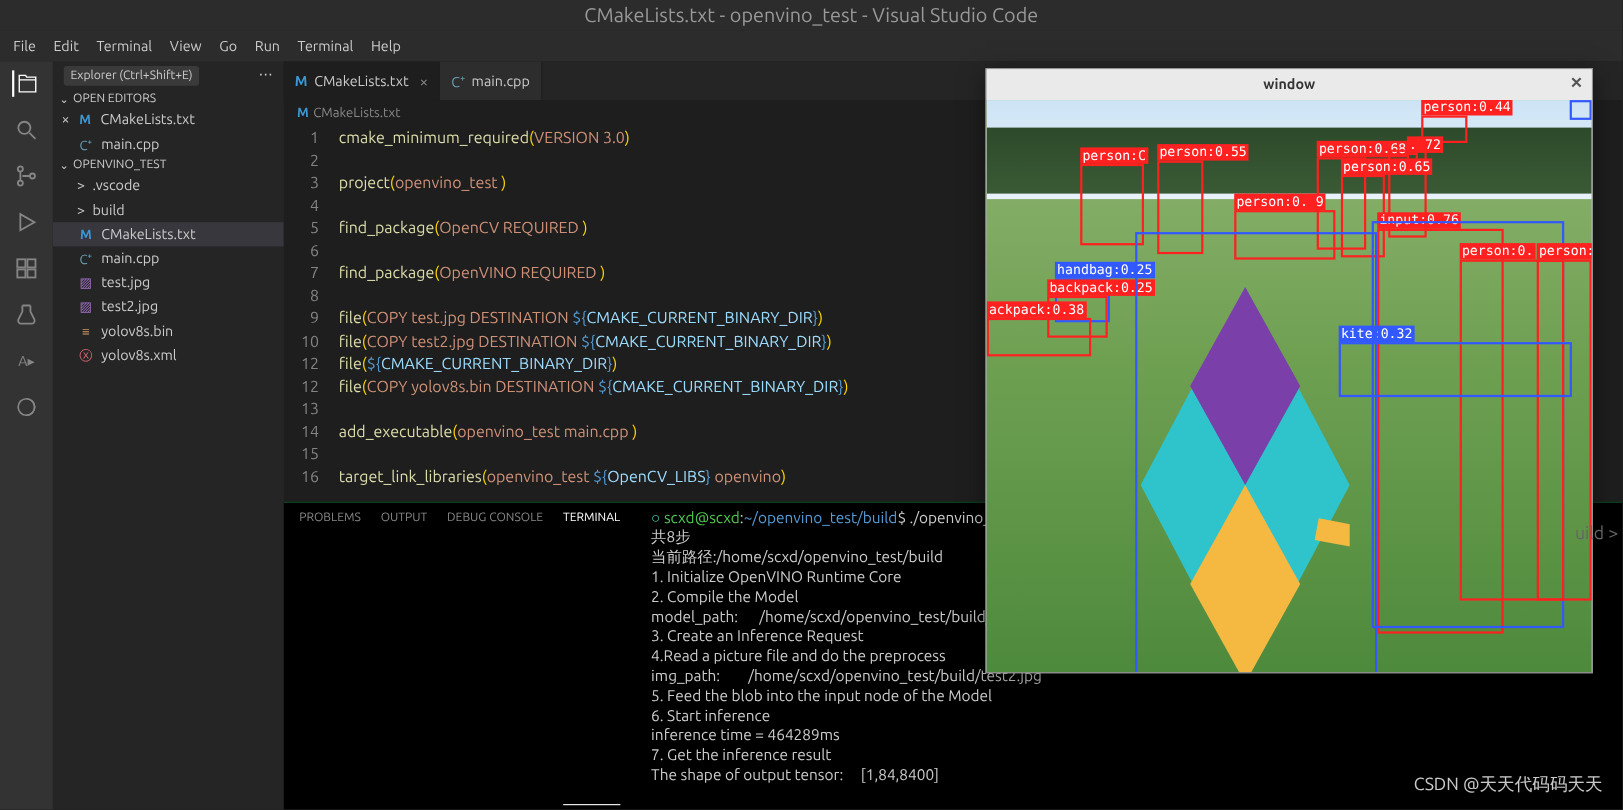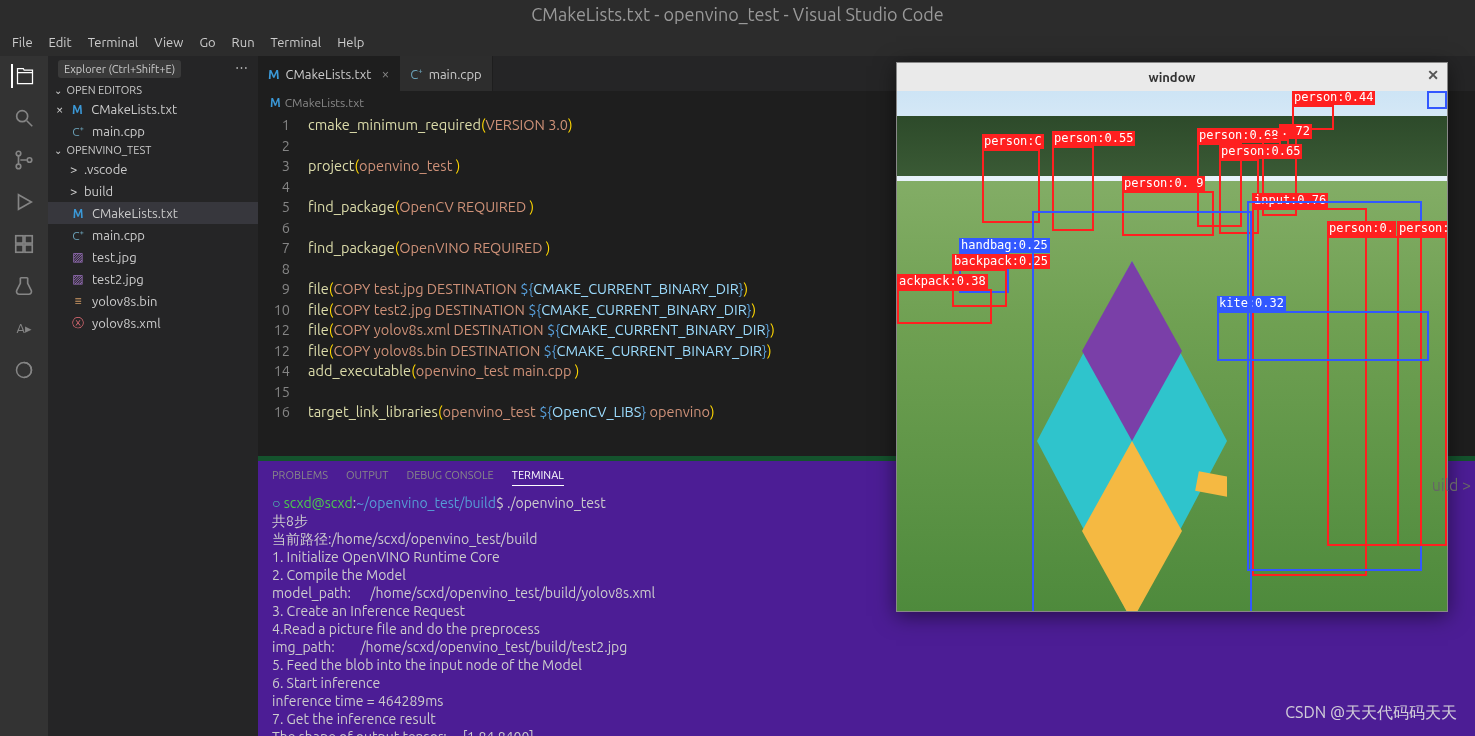--- a/index.html
+++ b/index.html
@@ -32,21 +32,21 @@
 .tab .close { color:#888; margin-left:4px; font-size:14px;}
 .breadcrumb { height:22px; padding: 2px 12px; color:#888; font-size:12px; display:flex; align-items:center; gap:4px;}
 .code-area { flex:1; overflow:hidden; font-family: "Consolas","Courier New",monospace; font-size:14.5px; line-height:20.5px; padding: 2px 0 0 0;}
 .code-line { display:flex; white-space:pre; }
 .lineno { width:50px; text-align:right; color:#858585; padding-right:18px; user-select:none; }
 .tok-fn { color:#dcdcaa; }
 .tok-paren { color:#ffd700; }
 .tok-str { color:#ce9178; }
 .tok-var { color:#9cdcfe; }
 .tok-dollar { color:#569cd6; }
-.panel { height:280px; border-top:5px solid #14532d; background:#4c1d95; display:flex; flex-direction:column;}
+.panel { height:280px; border-top:1px solid #14532d; background:#000000; display:flex; flex-direction:row;}
 .panel-tabs { display:flex; gap:18px; padding:8px 14px 4px; font-size:11px; color:#888;}
 .panel-tabs .pt.active { color:#fff; border-bottom:1px solid #fff; padding-bottom:4px;}
 .panel-tabs .pt { cursor:pointer; padding-bottom:4px;}
 .terminal { flex:1; padding:4px 14px; font-family:"Consolas","Courier New",monospace; font-size:14px; line-height:18px; color:#ccc; overflow:hidden; white-space:pre;}
 .term-green{color:#4ec94e;} .term-blue{color:#569cd6;} .term-cyan{color:#4ec9b0;}
 .overlay-window { position:absolute; top:62px; left:896px; width:552px; background:#f0f0f0; border:1px solid #888; box-shadow:0 4px 20px rgba(0,0,0,.5); }
 .ow-titlebar { height:28px; display:flex; align-items:center; justify-content:center; position:relative; background:#eaeaea; color:#333; font-size:13px; font-weight:bold;}
 .ow-close { position:absolute; right:8px; top:4px; color:#555; cursor:pointer; font-size:14px;}
 .ow-img { width:100%; height:520px; position:relative; overflow:hidden; background:linear-gradient(to bottom,#8fb572 0%,#6fa052 45%,#4e8a3c 100%);}
 .sky { position:absolute; top:0; left:0; right:0; height:90px; background:linear-gradient(#cde4f5,#e8f2fa);}
@@ -202,22 +202,23 @@
         <div class="code-line"><span class="lineno">1</span><span class="tok-fn">cmake_minimum_required</span><span class="tok-paren">(</span><span class="tok-str">VERSION 3.0</span><span class="tok-paren">)</span></div>
         <div class="code-line"><span class="lineno">2</span></div>
         <div class="code-line"><span class="lineno">3</span><span class="tok-fn">project</span><span class="tok-paren">(</span><span class="tok-str">openvino_test </span><span class="tok-paren">)</span></div>
         <div class="code-line"><span class="lineno">4</span></div>
         <div class="code-line"><span class="lineno">5</span><span class="tok-fn">find_package</span><span class="tok-paren">(</span><span class="tok-str">OpenCV REQUIRED </span><span class="tok-paren">)</span></div>
         <div class="code-line"><span class="lineno">6</span></div>
         <div class="code-line"><span class="lineno">7</span><span class="tok-fn">find_package</span><span class="tok-paren">(</span><span class="tok-str">OpenVINO REQUIRED </span><span class="tok-paren">)</span></div>
         <div class="code-line"><span class="lineno">8</span></div>
         <div class="code-line"><span class="lineno">9</span><span class="tok-fn">file</span><span class="tok-paren">(</span><span class="tok-str">COPY test.jpg DESTINATION </span><span class="tok-dollar">${</span><span class="tok-var">CMAKE_CURRENT_BINARY_DIR</span><span class="tok-dollar">}</span><span class="tok-paren">)</span></div>
         <div class="code-line"><span class="lineno">10</span><span class="tok-fn">file</span><span class="tok-paren">(</span><span class="tok-str">COPY test2.jpg DESTINATION </span><span class="tok-dollar">${</span><span class="tok-var">CMAKE_CURRENT_BINARY_DIR</span><span class="tok-dollar">}</span><span class="tok-paren">)</span></div>
-        <div class="code-line"><span class="lineno">12</span><span class="tok-fn">file</span><span class="tok-paren">(</span><span class="tok-str">COPY yolov8s.xml DESTINATION </span><span class="tok-dollar">${</span><span class="tok-var">CMAKE_CURRENT_BINARY_DIR</span><span class="tok-dollar">}</span><span class="tok-paren">)</span></div>
+        <div class="code-line"><span class="lineno">12</span><span class="tok-fn">file</span><span class="tok-paren">(</span><span class="tok-dollar">${</span><span class="tok-var">CMAKE_CURRENT_BINARY_DIR</span><span class="tok-dollar">}</span><span class="tok-paren">)</span></div>
         <div class="code-line"><span class="lineno">12</span><span class="tok-fn">file</span><span class="tok-paren">(</span><span class="tok-str">COPY yolov8s.bin DESTINATION </span><span class="tok-dollar">${</span><span class="tok-var">CMAKE_CURRENT_BINARY_DIR</span><span class="tok-dollar">}</span><span class="tok-paren">)</span></div>
+        <div class="code-line"><span class="lineno">13</span></div>
         <div class="code-line"><span class="lineno">14</span><span class="tok-fn">add_executable</span><span class="tok-paren">(</span><span class="tok-str">openvino_test main.cpp </span><span class="tok-paren">)</span></div>
         <div class="code-line"><span class="lineno">15</span></div>
         <div class="code-line"><span class="lineno">16</span><span class="tok-fn">target_link_libraries</span><span class="tok-paren">(</span><span class="tok-str">openvino_test </span><span class="tok-dollar">${</span><span class="tok-var">OpenCV_LIBS</span><span class="tok-dollar">}</span><span class="tok-str"> openvino</span><span class="tok-paren">)</span></div>
       </div>
     <div class="panel">
       <div class="panel-tabs" id="panel-tabs">
           <span class="pt">PROBLEMS</span>
           <span class="pt">OUTPUT</span>
           <span class="pt">DEBUG CONSOLE</span>
           <span class="pt active">TERMINAL</span>

